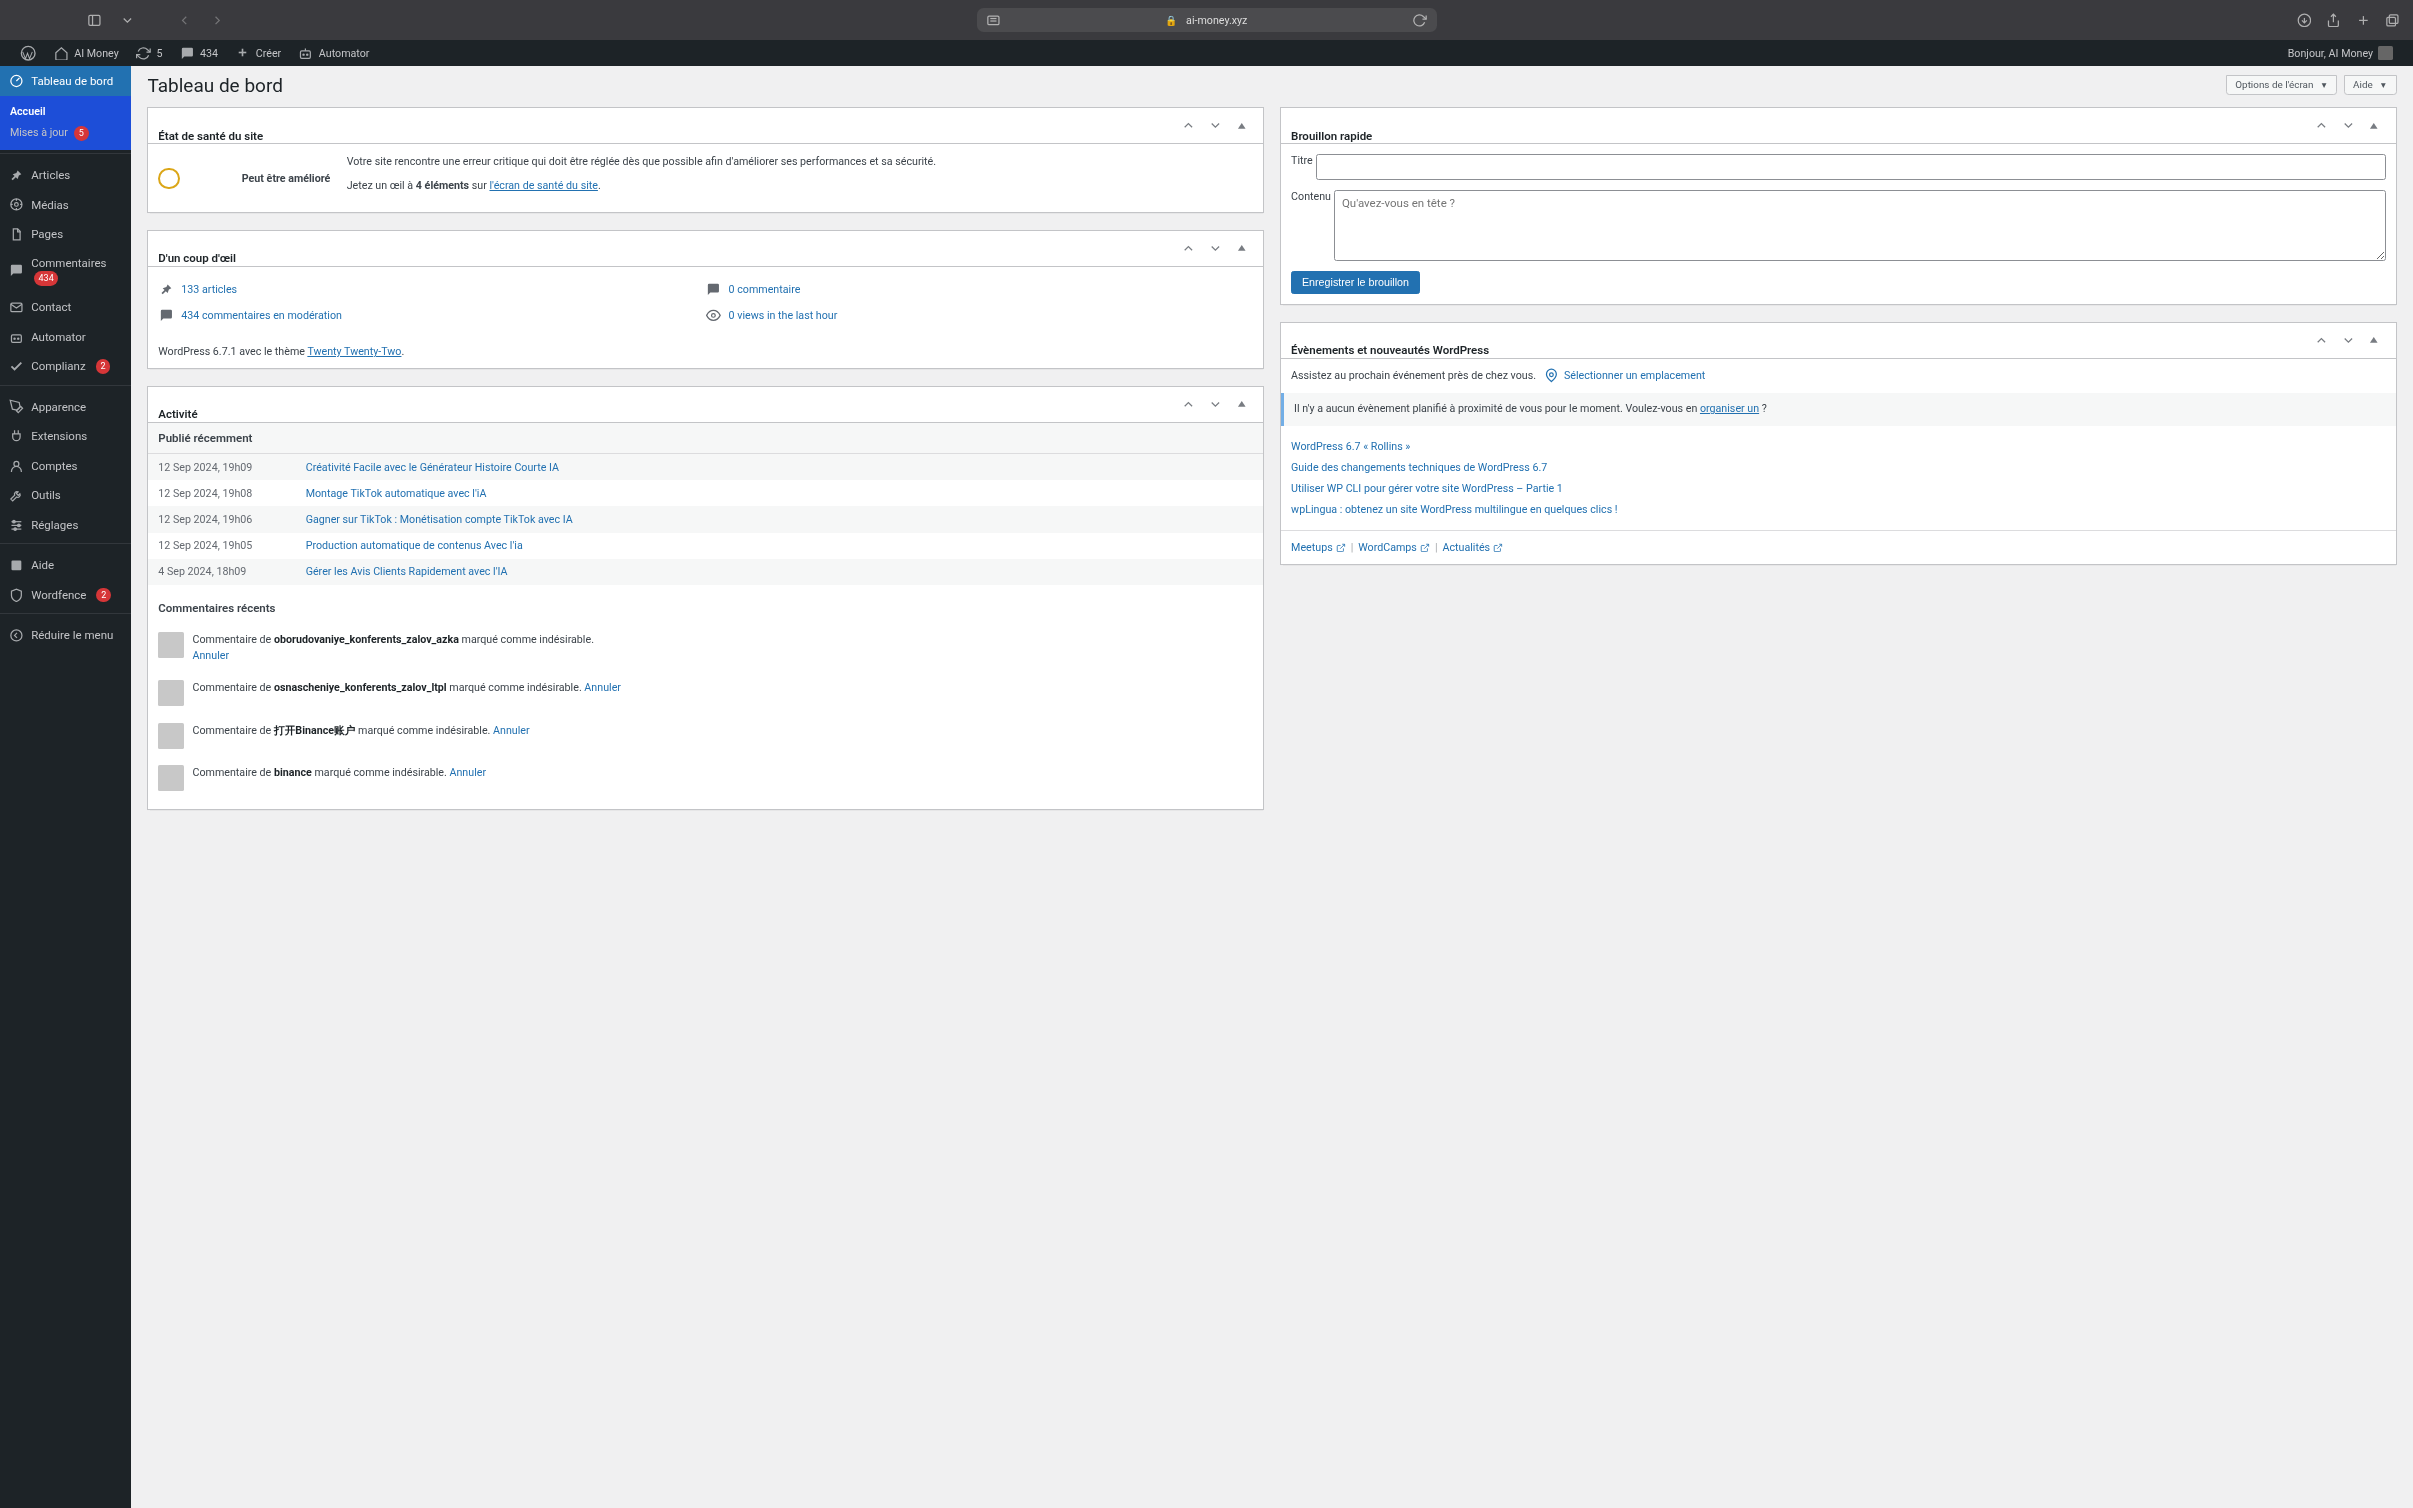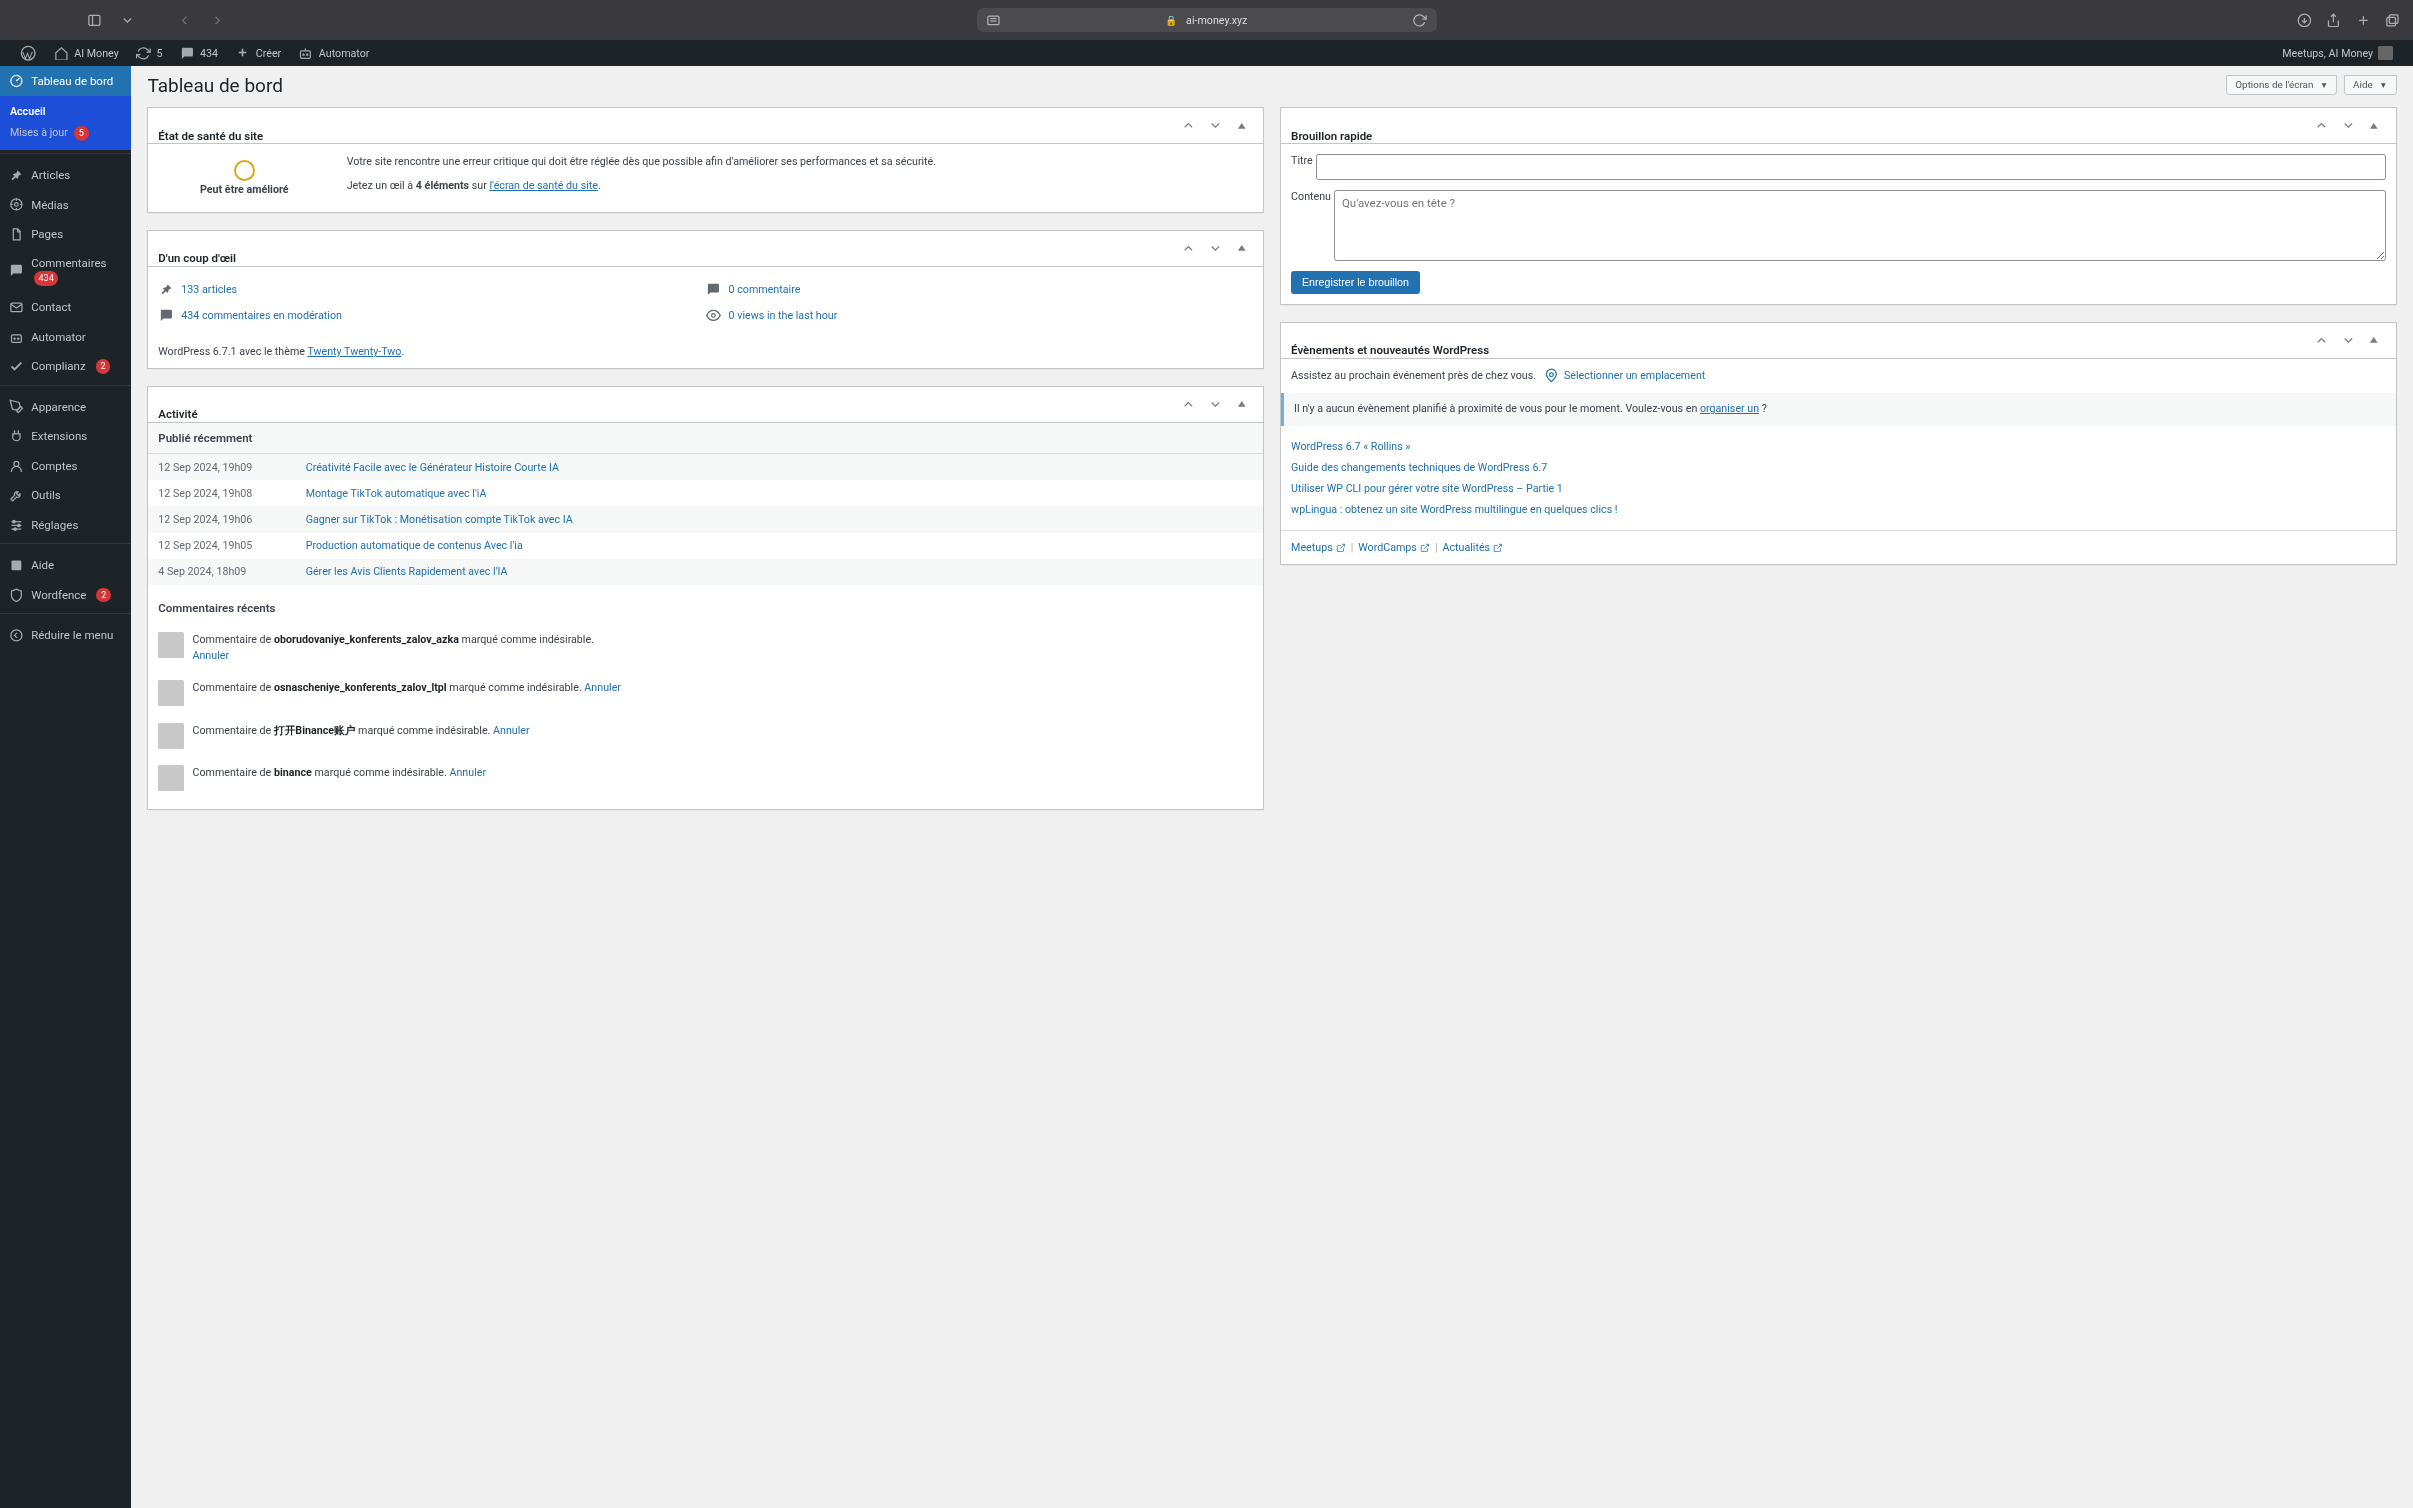--- a/index.html
+++ b/index.html
@@ -48,21 +48,21 @@
 
   .postbox { background:#fff; border:0.8px solid #c3c4c7; box-shadow: 0 0.8px 0.8px rgba(0,0,0,.04); }
   .postbox-header { border-bottom:0.8px solid #c3c4c7; display:flex; align-items:center; padding: 0 9.9px; height:36px; }
   .postbox-header h2 { font-size:11.5px; font-weight:600; color:#1d2327;margin-top:20px; }
   .pb-handles { margin-left:auto; display:flex; gap:3.3px; }
   .pb-handle { width:23px; height:23px; display:flex; align-items:center; justify-content:center; cursor:pointer; color:#787c82; border-radius:2.5px; }
   .postbox-inside { padding: 9.9px; }
 
   
   .sitehealth { display:flex; gap:16.4px; align-items:center; }
-  .sh-gauge { width:172px; text-align:center; flex:none; display:flex; flex-direction:column; align-items:center; gap:2px; }
+  .sh-gauge { width:172px; text-align:center; flex:none; display:flex; flex-direction:row; align-items:center; gap:2px;justify-content:space-between; }
   .gauge-circle { width:21.3px; height:21.3px; border:2.5px solid #dba617; border-radius:50%; }
   .sh-text p { margin-bottom:8.2px; line-height:1.5; }
 
   
   .glance-grid { display:flex; flex-wrap:wrap; }
   .glance-item { width:50%; padding:4.9px 0; display:flex; align-items:center; gap:6.6px; }
   .glance-ico { width:16.4px; height:16.4px; color:#646970; display:flex; align-items:center; justify-content:center; }
   .wp-version { padding-top:8.2px; border-top:0; margin-top:8.2px; }
 
   
@@ -220,21 +220,21 @@
           <rect x="4" y="8" width="16" height="12" rx="2"></rect>
           <circle cx="9" cy="14" r="1" fill="#a7aaad"></circle>
           <circle cx="15" cy="14" r="1" fill="#a7aaad"></circle>
           <line x1="12" y1="4" x2="12" y2="8"></line>
         </svg>
     </span>
     <span>Automator</span>
   </div>
   <div class="ab-right">
     <div class="ab-item">
-      <span>Meetups, AI Money</span>
+      <span>Bonjour, AI Money</span>
       <span class="avatar-square"></span>
     </div>
   </div>
 </div>
 
 <div class="app">
 
   <div class="sidebar">
     <div class="menu-item current">
       <span class="mi-ico">

